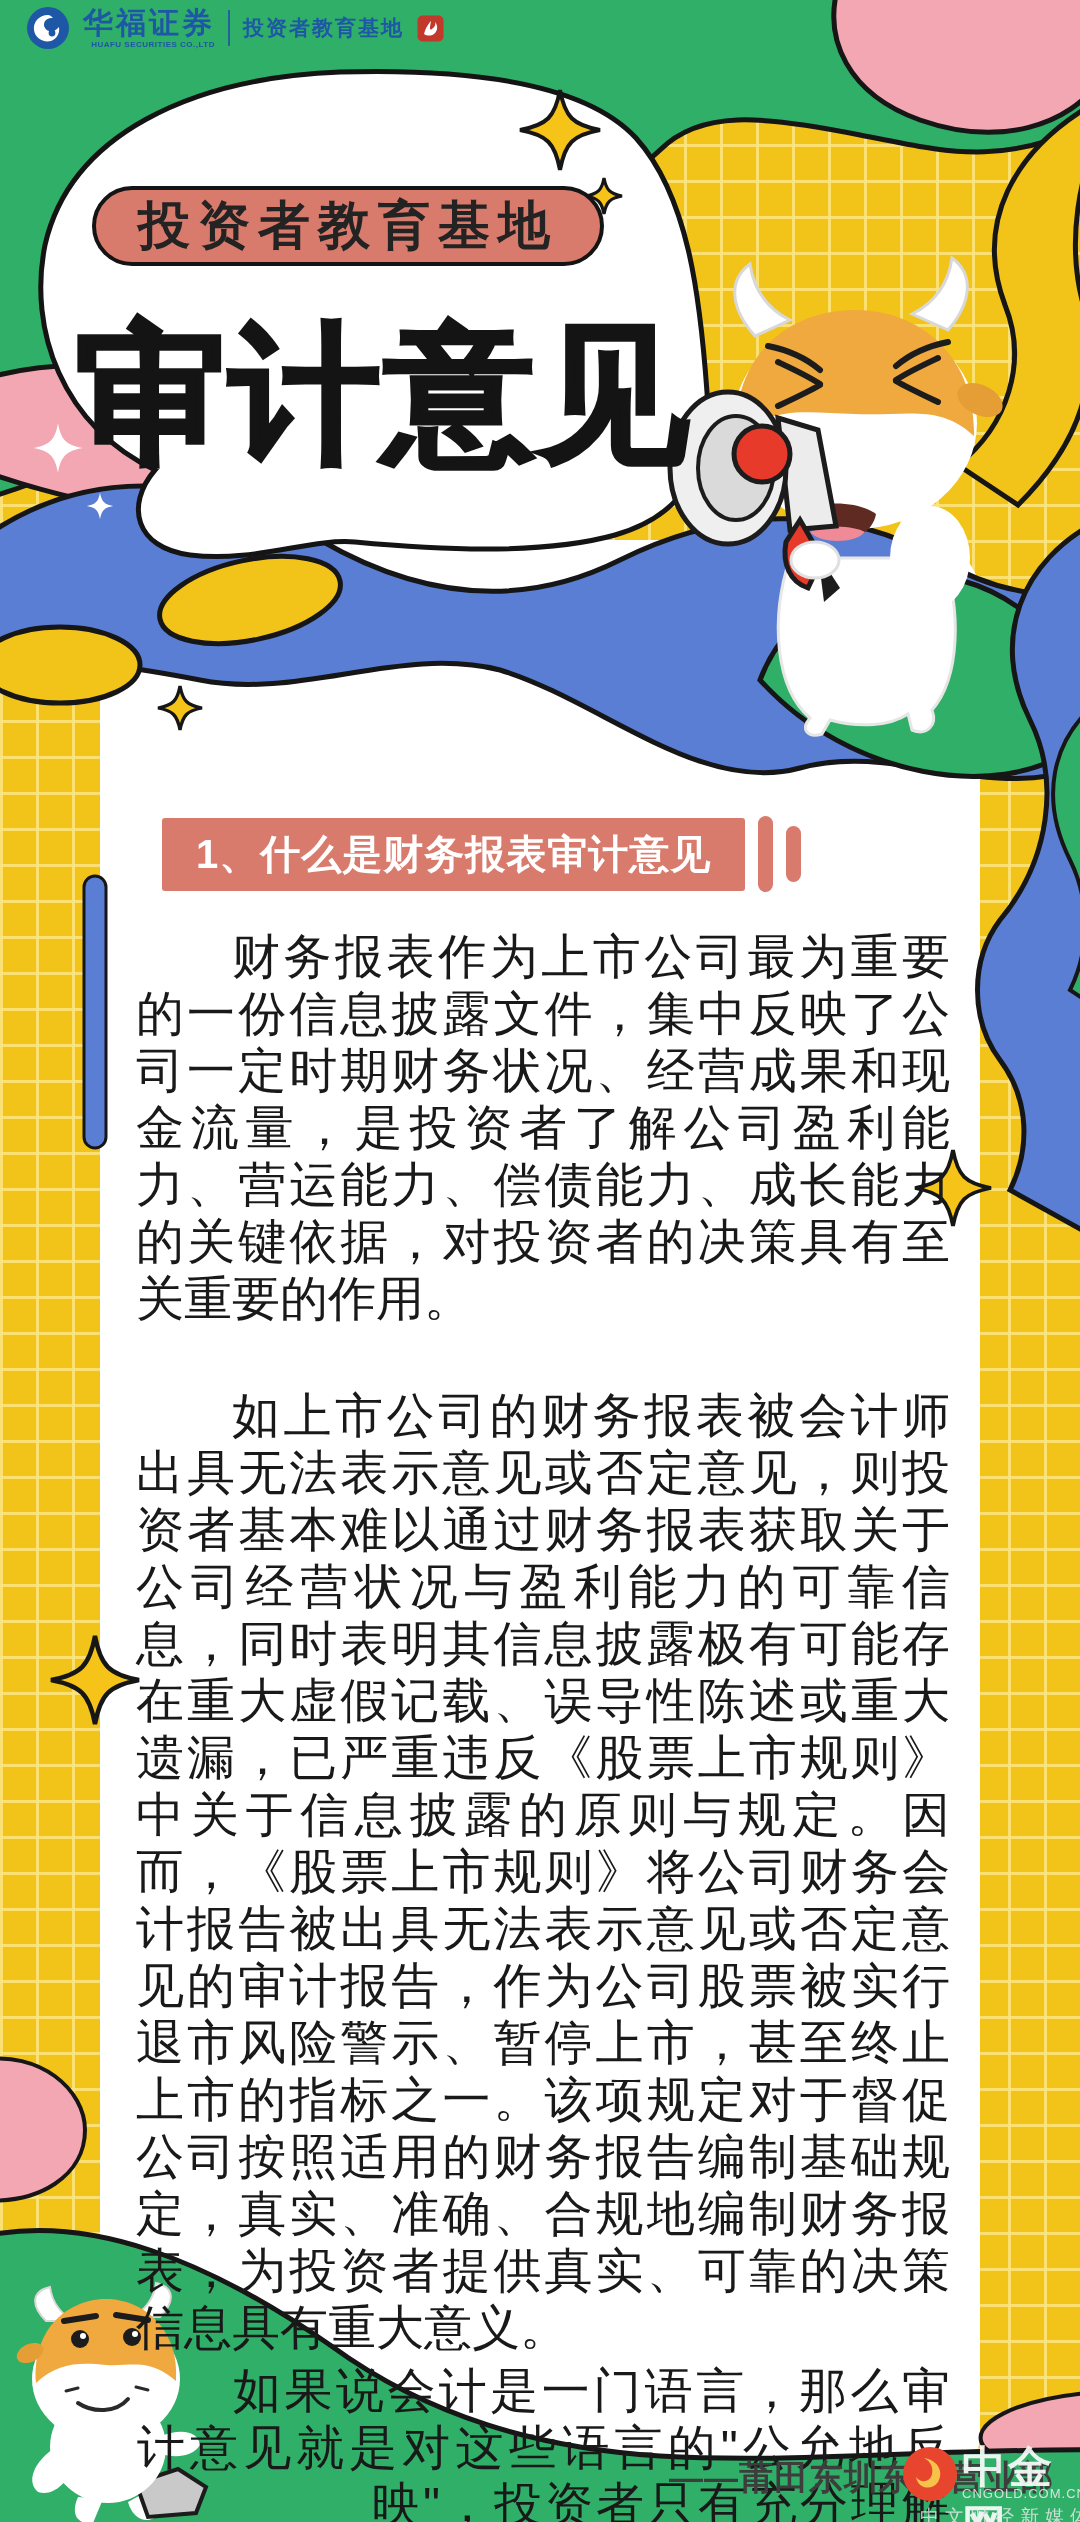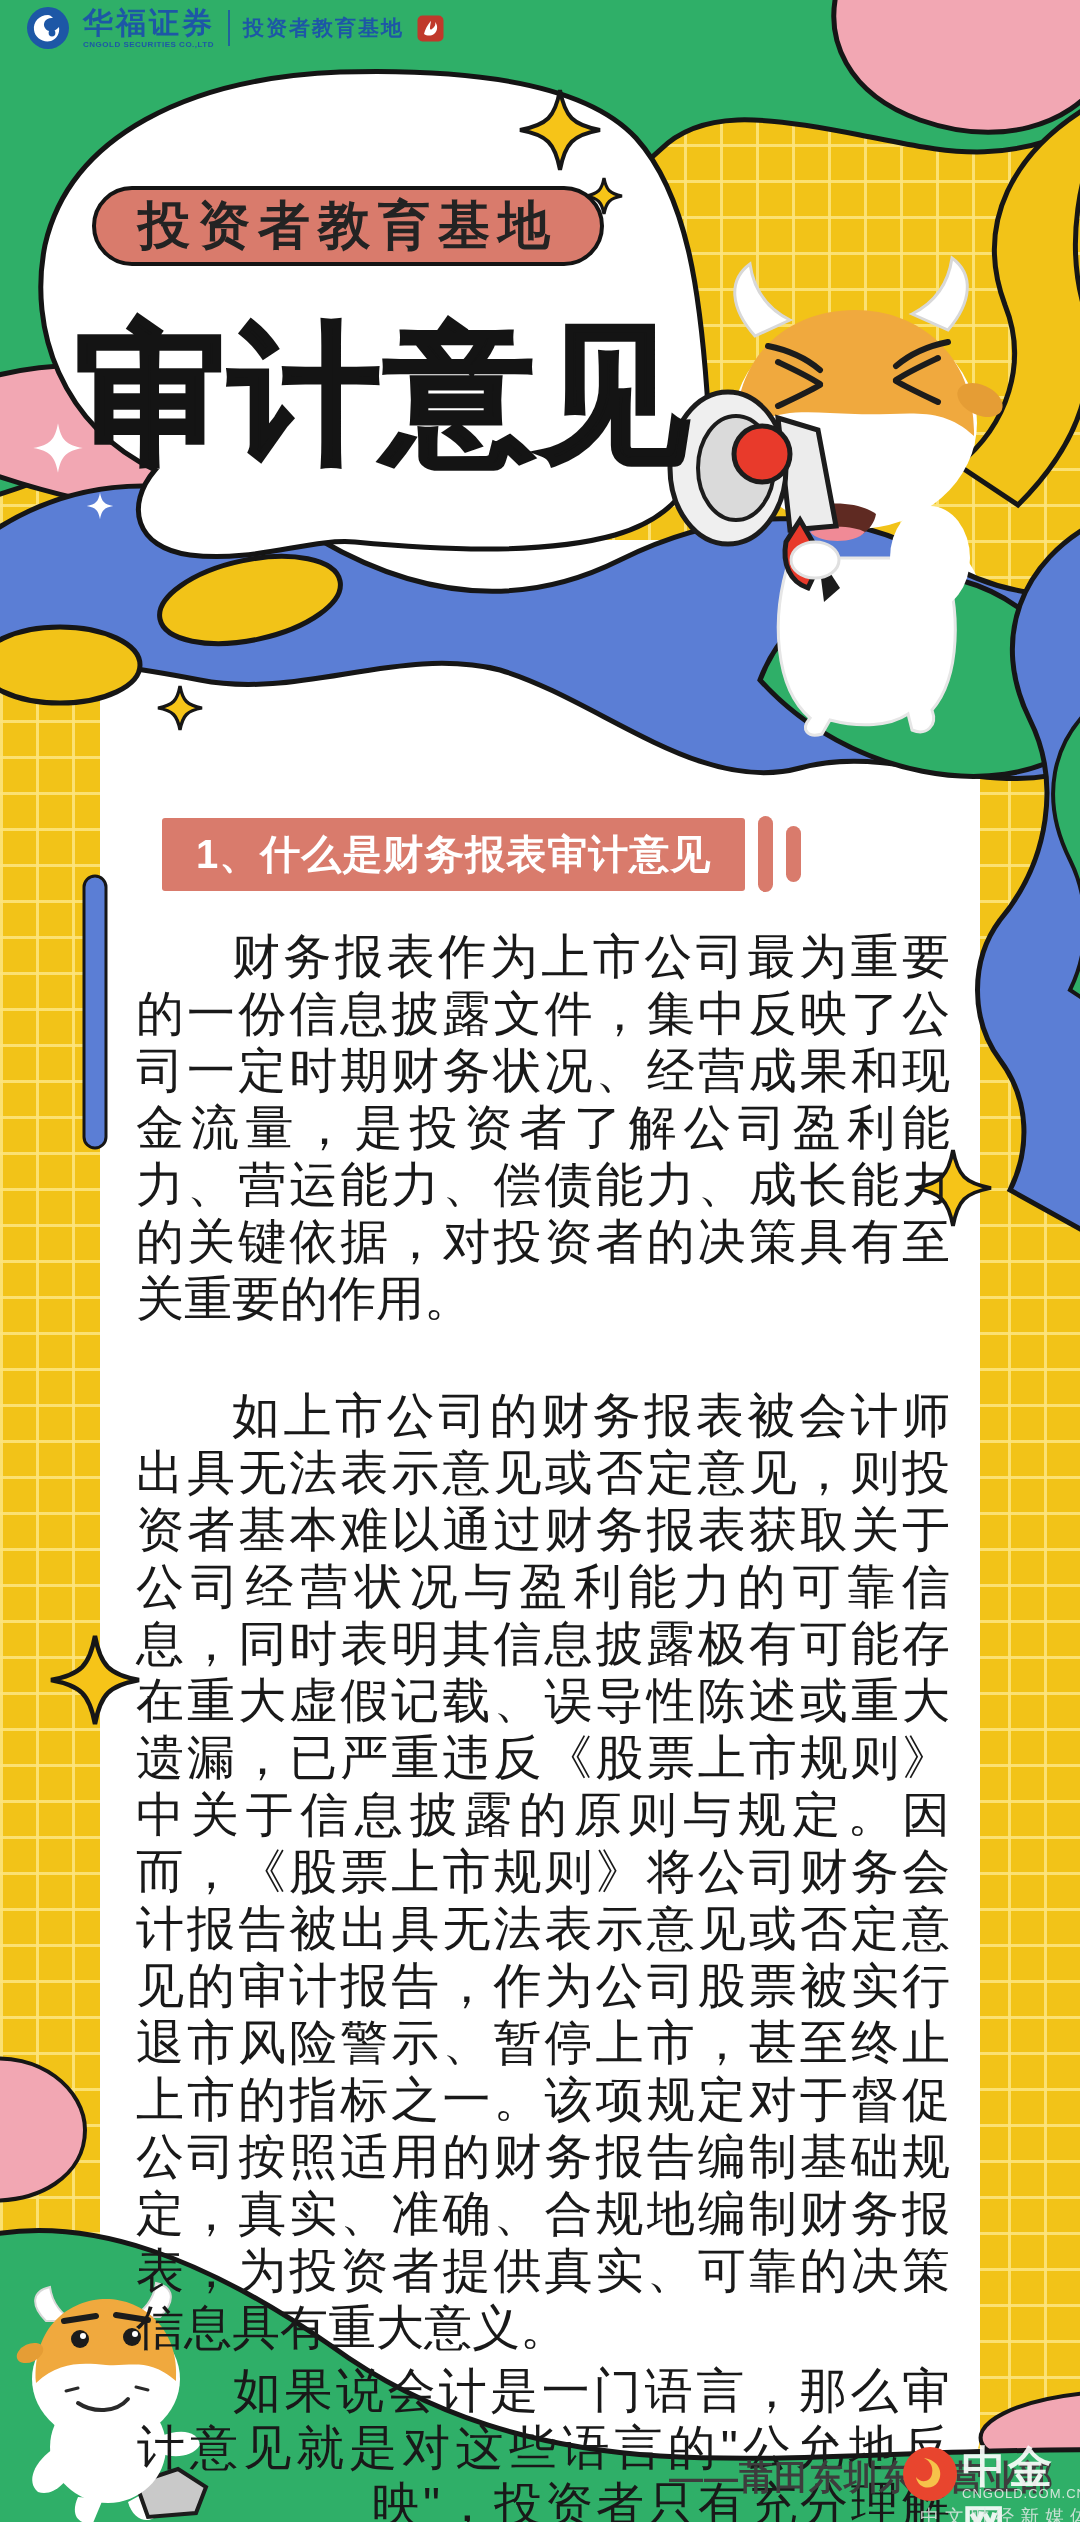--- a/index.html
+++ b/index.html
@@ -8,21 +8,21 @@
     background-color:#F2C318;
     background-image:
       linear-gradient(rgba(252,228,124,.9) 3px, transparent 3px),
       linear-gradient(90deg, rgba(252,228,124,.9) 3px, transparent 3px);
     background-size:36px 36px;}
   
   .card{position:absolute;left:100px;top:540px;width:880px;height:1950px;background:#ffffff;border-radius:56px;z-index:1;}
   .decor{position:absolute;left:0;top:0;width:1080px;height:2522px;z-index:2;pointer-events:none;}
   
   .brandbar{position:absolute;left:0;top:0;width:1080px;height:56px;z-index:3;display:flex;align-items:center;padding-left:26px;box-sizing:border-box;gap:13px;}
-  .brand-col{display:flex;flex-direction:column;line-height:1;}
+  .brand-col{display:flex;flex-direction:column;line-height:1;text-align:right;}
   .brand-name{font-family:"Liberation Serif","DejaVu Serif",serif;font-weight:700;font-size:30px;color:#1D57A6;letter-spacing:3px;}
   .brand-sub{font-size:8px;color:#1D57A6;letter-spacing:.5px;margin-top:3px;font-weight:700;}
   .vdivider{width:2px;height:36px;background:#1D57A6;opacity:.85;}
   .edu-name{font-family:"Liberation Serif","DejaVu Serif",serif;font-weight:700;font-size:21px;color:#1D57A6;letter-spacing:2px;}
   
   .series-badge{position:absolute;left:92px;top:186px;z-index:3;background:#D97B6C;border:4px solid #141414;border-radius:42px;
     padding:0 42px;height:72px;line-height:72px;font-family:"Liberation Serif","DejaVu Serif",serif;font-size:52px;font-weight:600;
     color:#232323;letter-spacing:8px;}
   .hero-title{position:absolute;left:76px;top:296px;z-index:3;font-size:150px;font-weight:700;color:#141414;letter-spacing:4px;
     -webkit-text-stroke:4px #141414;white-space:nowrap;}
@@ -155,21 +155,21 @@
   </svg>
 
   <div class="brandbar">
     <svg width="44" height="44" viewBox="0 0 44 44">
       <circle cx="22" cy="22" r="21" fill="#1D57A6"></circle>
       <path d="M22,9 C13,9 7,16 8,24 C9,32 17,37 25,35 C31,33 34,27 33,21 C29,26 22,27 19,22 C16,17 20,11 27,12 C25,10 24,9 22,9 Z" fill="#ffffff"></path>
       <circle cx="26" cy="27" r="3.4" fill="#1D57A6"></circle>
     </svg>
     <div class="brand-col">
       <span class="brand-name">华福证券</span>
-      <span class="brand-sub">CNGOLD SECURITIES CO.,LTD</span>
+      <span class="brand-sub">HUAFU SECURITIES CO.,LTD</span>
     </div>
     <div class="vdivider"></div>
     <span class="edu-name">投资者教育基地</span>
     <svg width="27" height="27" viewBox="0 0 27 27">
       <rect x="0.5" y="0.5" width="26" height="26" rx="5" fill="#C0392B"></rect>
       <path d="M7,19 C9,12 12,8 14,6 C13,12 12,16 15,14 C18,12 19,9 18,7 C21,10 21,16 17,19 C14,21 10,21 7,19 Z" fill="#ffffff"></path>
     </svg>
   </div>
 
   <div class="series-badge">投资者教育基地</div>

